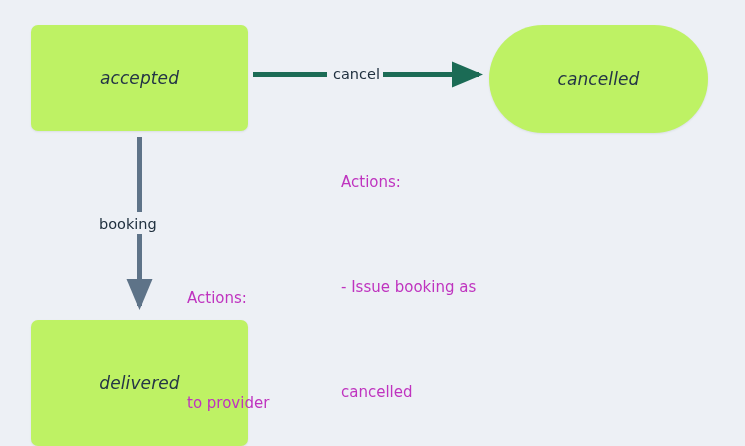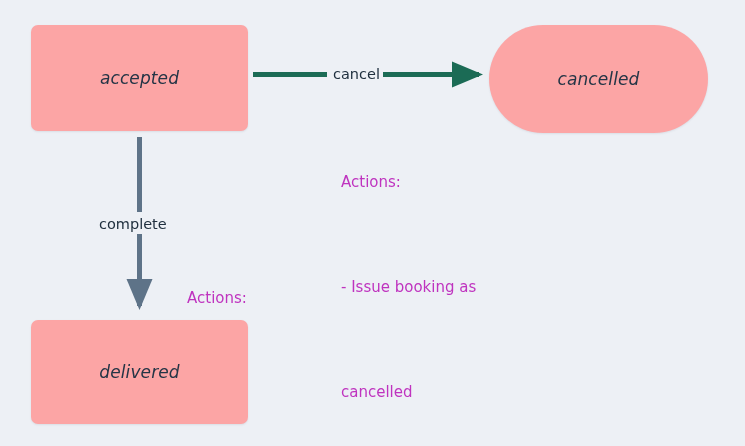--- a/index.html
+++ b/index.html
@@ -16,21 +16,21 @@
   }
   #diagram {
     position: absolute;
     left: 0;
     top: 0;
     width: 745px;
     height: 446px;
   }
   .node {
     position: absolute;
-    background: #fca5a5;
+    background: #bef264;
     box-shadow: 0 1px 2px rgba(60, 72, 95, 0.10);
     display: flex;
     align-items: center;
     justify-content: center;
   }
   .node-rect {
     border-radius: 7px;
   }
   .node-pill {
     border-radius: 999px;
@@ -52,21 +52,21 @@
   #node-cancelled {
     left: 489px;
     top: 25px;
     width: 219px;
     height: 108px;
   }
   #node-delivered {
     left: 31px;
     top: 320px;
     width: 217px;
-    height: 104px;
+    height: 126px;
   }
   .edge-label {
     position: absolute;
     font-family: "DejaVu Sans", sans-serif;
     font-size: 14.5px;
     color: #20303f;
     white-space: nowrap;
     text-align: right;
   }
   #edge-label-cancel {
@@ -125,24 +125,25 @@
 <div class="node node-pill" id="node-cancelled">
   <span class="node-label">cancelled</span>
 </div>
 
 <div class="node node-rect" id="node-delivered">
   <span class="node-label">delivered</span>
 </div>
 
 <div class="edge-label" id="edge-label-cancel">cancel</div>
 
-<div class="edge-label" id="edge-label-complete">complete</div>
+<div class="edge-label" id="edge-label-complete">booking</div>
 
 <div class="actions-block" id="actions-cancel">
   <span class="actions-line">Actions:</span>
   <span class="actions-line">- Issue booking as</span>
   <span class="actions-line">cancelled</span>
   <span class="actions-line">- Issue refund.</span>
 </div>
 
 <div class="actions-block" id="actions-complete">
   <span class="actions-line">Actions:</span>
+  <span class="actions-line">to provider</span>
 </div>
 
 </body></html>

